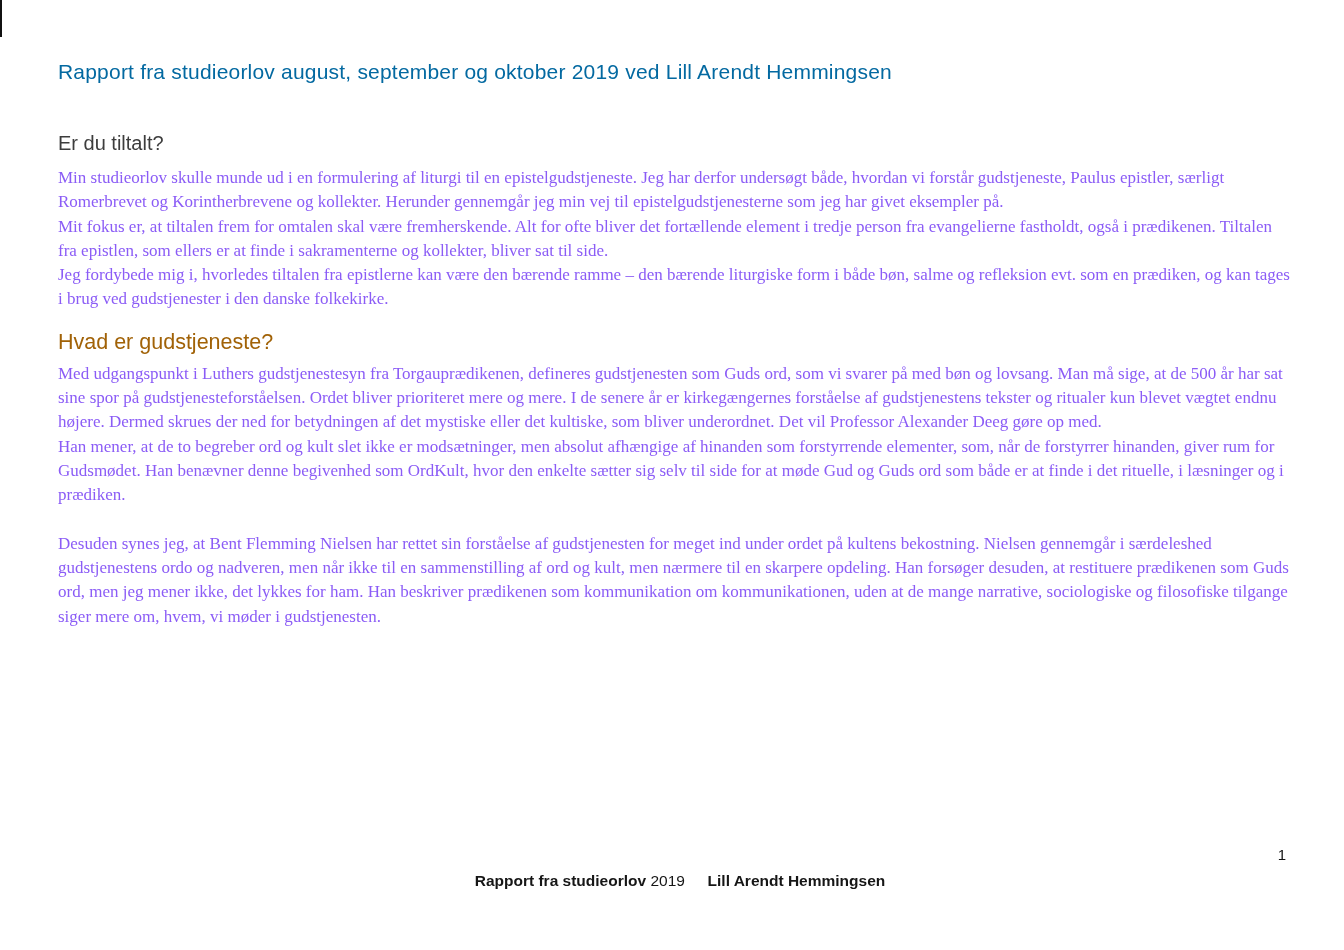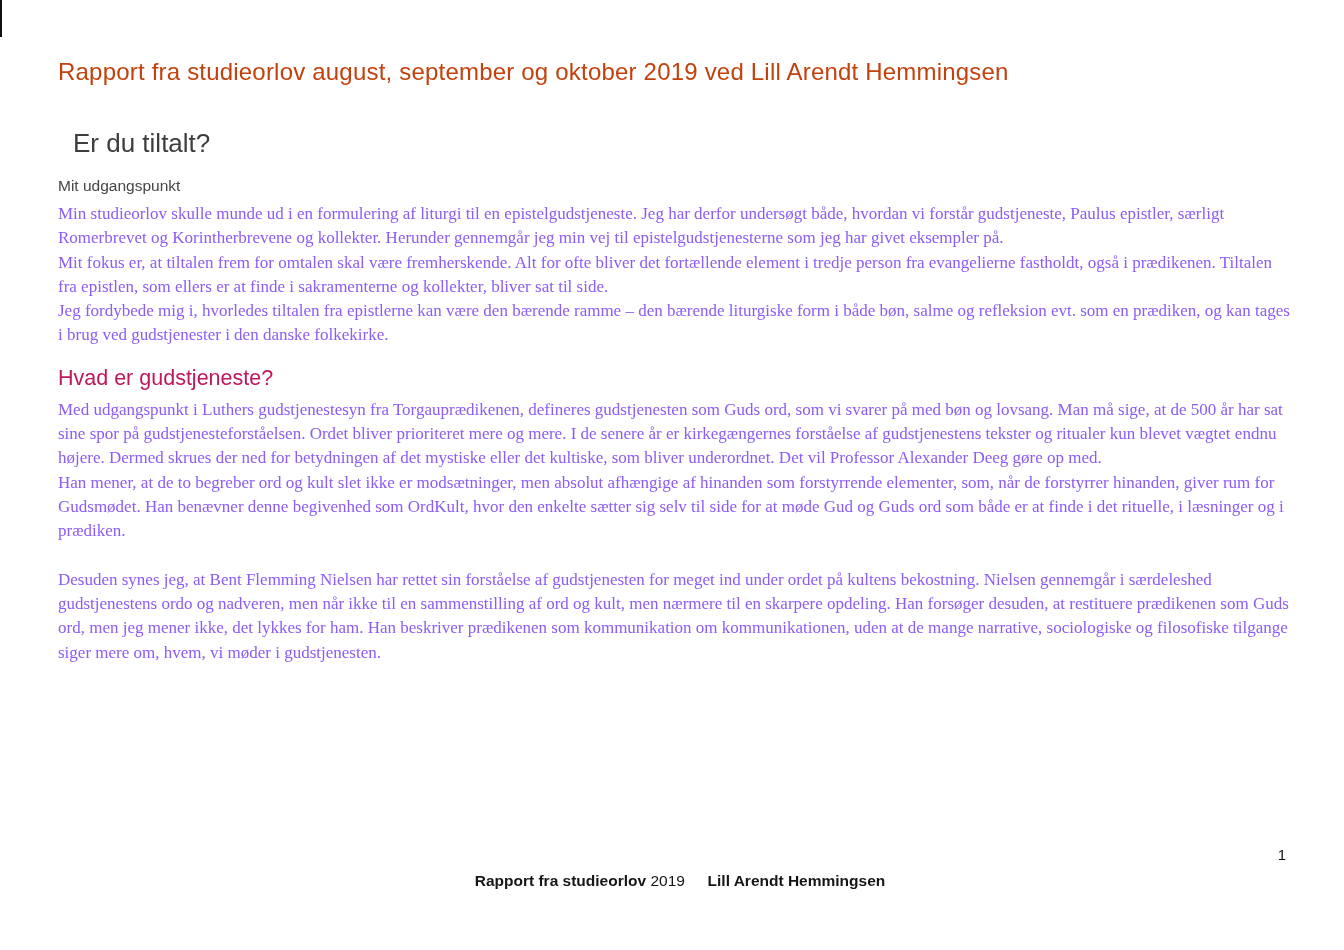--- a/index.html
+++ b/index.html
@@ -20,33 +20,32 @@
   }
   .content {
     position: absolute;
     left: 58px; top: 0;
     width: 1232px;
   }
   .doc-title {
     margin-top: 58px;
     font-family: "Liberation Sans", sans-serif;
     font-weight: 400;
-    font-size: 24px;
+    font-size: 21px;
     line-height: 28px;
-    color: #c2410c;
+    color: #0369a1;
     letter-spacing: 0.2px;
   }
   .subtitle-block {
     margin-top: 40px;
     font-family: "Liberation Sans", sans-serif;
     font-weight: 400;
-    font-size: 26px;
+    font-size: 20px;
     line-height: 34px;
     color: #3d3d3d;
-    margin-left: 15px;
   }
   .minor-heading {
     margin-top: 15px;
     font-family: "Liberation Sans", sans-serif;
     font-weight: 400;
     font-size: 15.5px;
     line-height: 21px;
     color: #454545;
   }
   .body-text {
@@ -56,21 +55,21 @@
     color: #8b5cf6;
     text-align: left;
   }
   .body-text p { margin: 0; }
   .section-heading {
     margin-top: 16px;
     font-family: "Liberation Sans", sans-serif;
     font-weight: 400;
     font-size: 21.5px;
     line-height: 29px;
-    color: #be185d;
+    color: #a16207;
   }
   .section-body { margin-top: 5px; }
   .spacer-line { height: 24.3px; }
   .page-number {
     position: absolute;
     top: 846px; right: 58px;
     font-family: "Liberation Sans", sans-serif;
     font-size: 15px;
     color: #111111;
   }
@@ -92,21 +91,20 @@
 <div class="page">
   <div class="edge-artifact"></div>
 
   <div class="content">
     <h1 class="doc-title">Rapport fra studieorlov august, september og oktober 2019 ved Lill Arendt Hemmingsen</h1>
 
     <div class="subtitle-block">
       <div>Er du tiltalt?</div>
     </div>
 
-    <h3 class="minor-heading">Mit udgangspunkt</h3>
     <div class="body-text">
       <p>Min studieorlov skulle munde ud i en formulering af liturgi til en epistelgudstjeneste. Jeg har derfor undersøgt både, hvordan vi forstår gudstjeneste, Paulus epistler, særligt Romerbrevet og Korintherbrevene og kollekter. Herunder gennemgår jeg min vej til epistelgudstjenesterne som jeg har givet eksempler på.</p>
       <p>Mit fokus er, at tiltalen frem for omtalen skal være fremherskende. Alt for ofte bliver det fortællende element i tredje person fra evangelierne fastholdt, også i prædikenen. Tiltalen fra epistlen, som ellers er at finde i sakramenterne og kollekter, bliver sat til side.</p>
       <p>Jeg fordybede mig i, hvorledes tiltalen fra epistlerne kan være den bærende ramme – den bærende liturgiske form i både bøn, salme og refleksion evt. som en prædiken, og kan tages i brug ved gudstjenester i den danske folkekirke.</p>
     </div>
 
     <h2 class="section-heading">Hvad er gudstjeneste?</h2>
     <div class="body-text section-body">
       <p>Med udgangspunkt i Luthers gudstjenestesyn fra Torgauprædikenen, defineres gudstjenesten som Guds ord, som vi svarer på med bøn og lovsang. Man må sige, at de 500 år har sat sine spor på gudstjenesteforståelsen. Ordet bliver prioriteret mere og mere. I de senere år er kirkegængernes forståelse af gudstjenestens tekster og ritualer kun blevet vægtet endnu højere. Dermed skrues der ned for betydningen af det mystiske eller det kultiske, som bliver underordnet. Det vil Professor Alexander Deeg gøre op med.</p>
       <p>Han mener, at de to begreber ord og kult slet ikke er modsætninger, men absolut afhængige af hinanden som forstyrrende elementer, som, når de forstyrrer hinanden, giver rum for Gudsmødet. Han benævner denne begivenhed som OrdKult, hvor den enkelte sætter sig selv til side for at møde Gud og Guds ord som både er at finde i det rituelle, i læsninger og i prædiken.</p>

